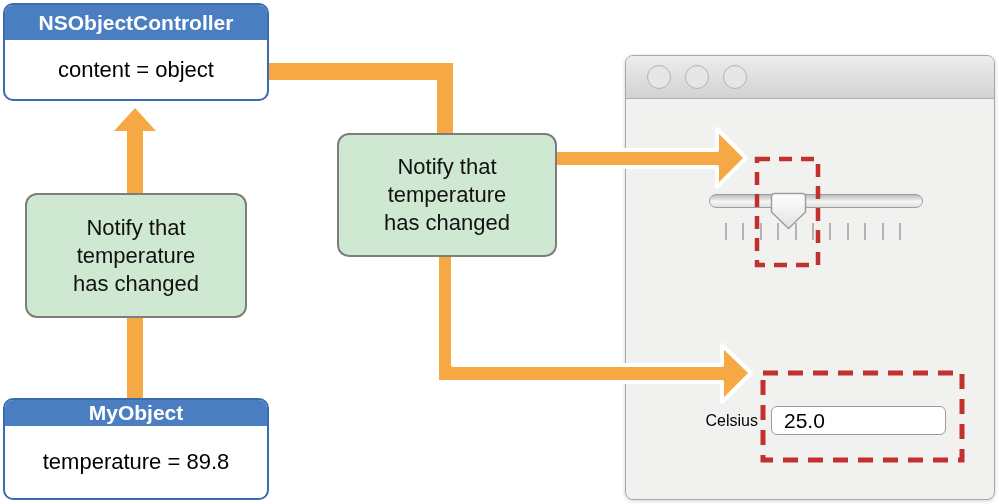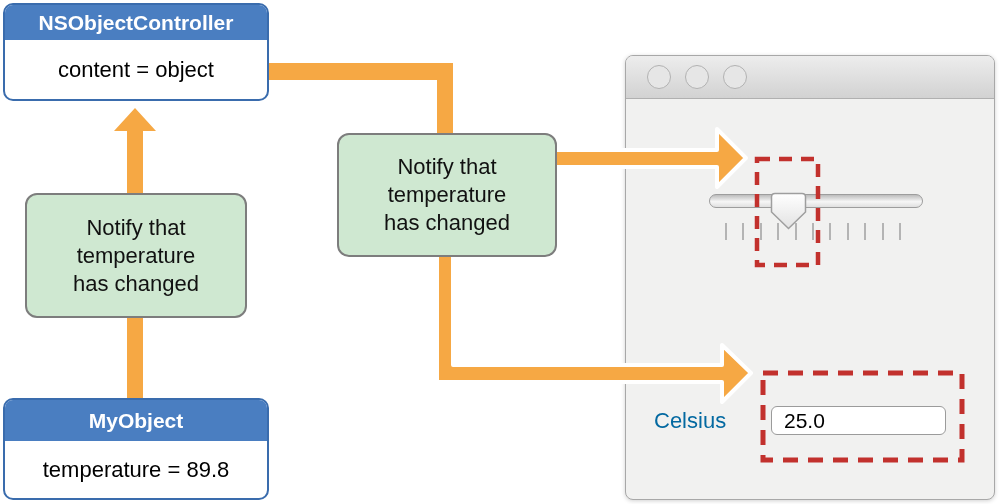--- a/index.html
+++ b/index.html
@@ -17,21 +17,21 @@
     background:#4a7ec1;color:#ffffff;font-weight:bold;font-size:21px;
     display:flex;align-items:center;justify-content:center;flex:0 0 auto;
   }
   .node-body{
     flex:1 1 auto;display:flex;align-items:center;justify-content:center;
     font-size:22px;color:#000000;
   }
   #controller-box{left:3px;top:3px;width:266px;height:98px;}
   #controller-box .node-header{height:35px;}
   #model-box{left:3px;top:398px;width:266px;height:102px;}
-  #model-box .node-header{height:41px;}
+  #model-box .node-header{height:26px;}
 
   .notify-box{
     position:absolute;background:#cfe8d1;border:2px solid #7d7d7d;border-radius:12px;
     z-index:10;display:flex;flex-direction:column;align-items:center;justify-content:center;
     font-size:22px;line-height:28px;color:#111111;text-align:center;
   }
   #notify-left{left:25px;top:193px;width:222px;height:125px;}
   #notify-mid{left:337px;top:133px;width:220px;height:124px;}
 
   
@@ -61,21 +61,21 @@
   }
   #slider-thumb{position:absolute;left:144px;top:136px;width:37px;height:38px;}
   #slider-ticks{
     position:absolute;left:99px;top:167px;width:176px;height:17px;
     display:flex;justify-content:space-between;
   }
   .tick{width:2px;height:17px;background:#b4b4b4;}
 
   #celsius-label{
     position:absolute;left:28px;top:350px;width:104px;height:29px;line-height:29px;
-    font-size:22px;color:#0369a1;
+    text-align:right;font-size:16px;color:#000000;
   }
   #celsius-field{
     position:absolute;left:145px;top:350px;width:175px;height:29px;
     border:1px solid #9b9b9b;border-radius:6px;background:#ffffff;
     font-family:"Liberation Sans", sans-serif;font-size:21px;color:#000000;
     padding:0 4px 0 12px;outline:none;
   }
 </style>
 </head>
 <body>

